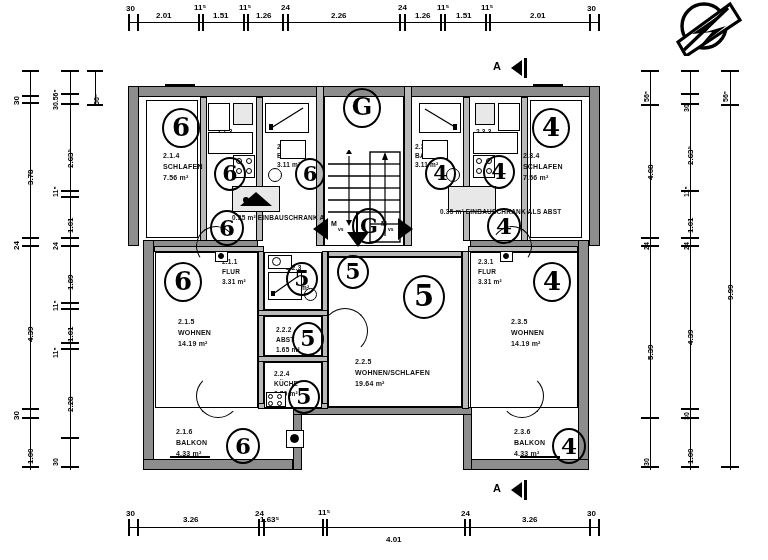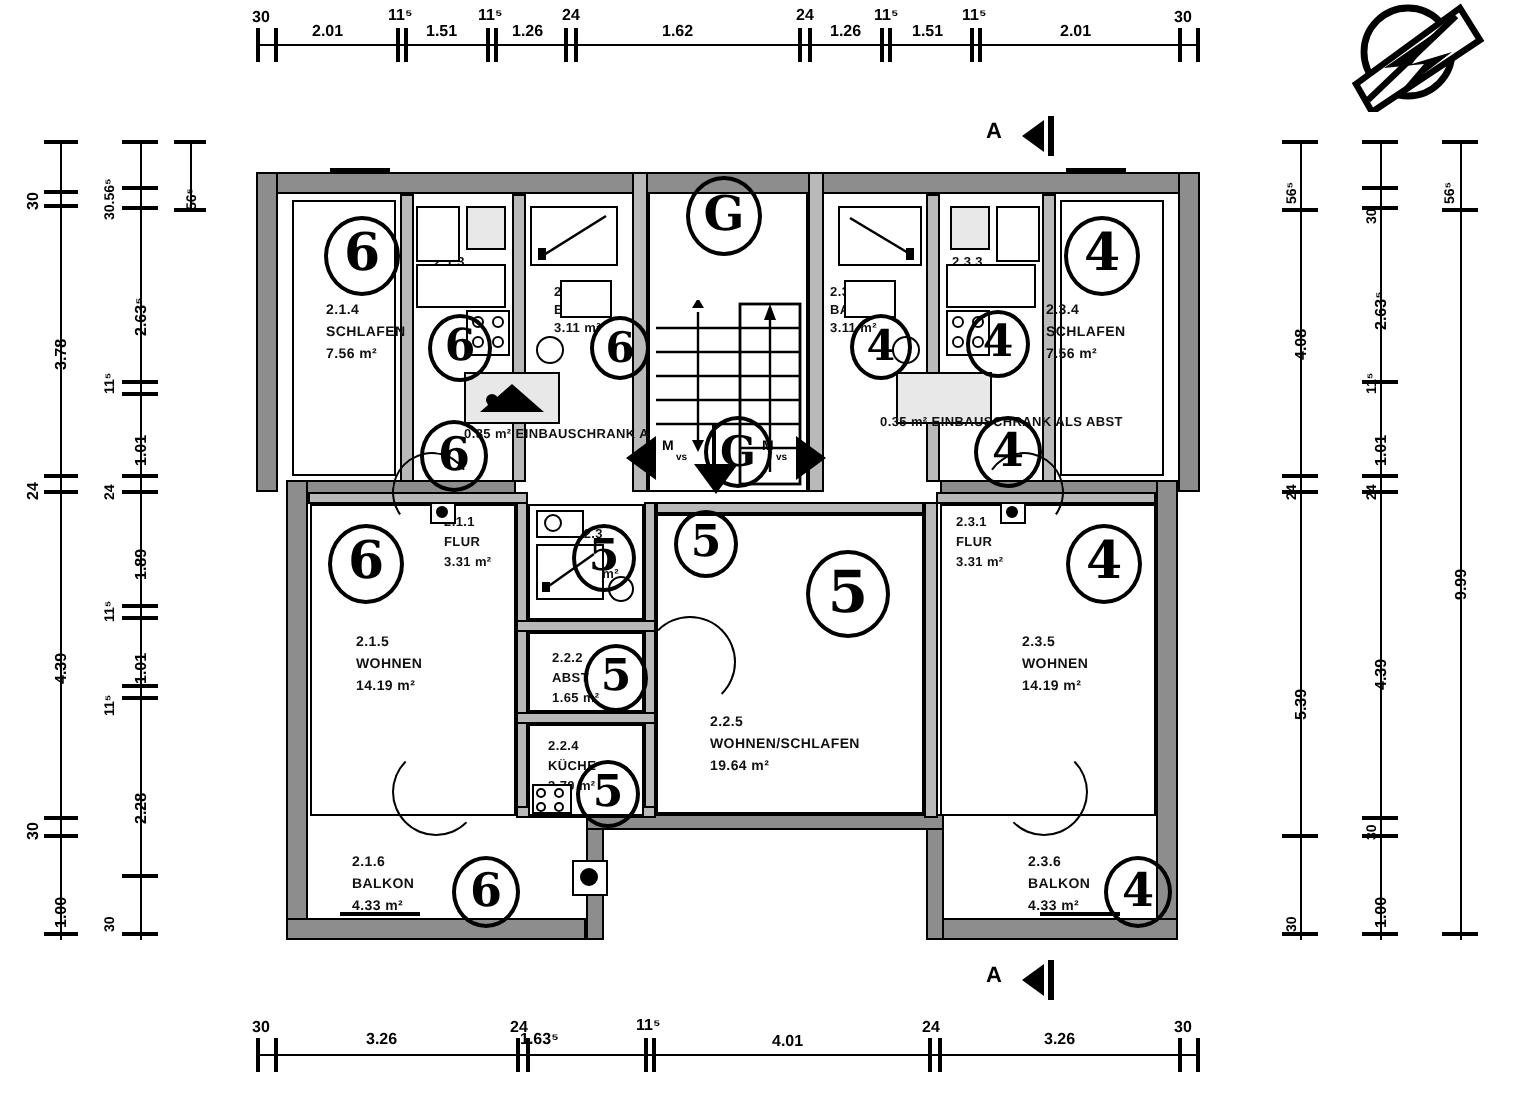--- a/index.html
+++ b/index.html
@@ -73,21 +73,21 @@
     <div class="tick" style="left:589px;top:14px;width:1.6px;height:17px;"></div>
     <div class="tick" style="left:598px;top:14px;width:1.6px;height:17px;"></div>
 
     <span class="dimtxt" style="left:126px;top:4px;">30</span>
     <span class="dimtxt" style="left:156px;top:11px;">2.01</span>
     <span class="dimtxt" style="left:194px;top:3px;">11⁵</span>
     <span class="dimtxt" style="left:213px;top:11px;">1.51</span>
     <span class="dimtxt" style="left:239px;top:3px;">11⁵</span>
     <span class="dimtxt" style="left:256px;top:11px;">1.26</span>
     <span class="dimtxt" style="left:281px;top:3px;">24</span>
-    <span class="dimtxt" style="left:331px;top:11px;">1.62</span>
+    <span class="dimtxt" style="left:331px;top:11px;">2.26</span>
     <span class="dimtxt" style="left:398px;top:3px;">24</span>
     <span class="dimtxt" style="left:415px;top:11px;">1.26</span>
     <span class="dimtxt" style="left:437px;top:3px;">11⁵</span>
     <span class="dimtxt" style="left:456px;top:11px;">1.51</span>
     <span class="dimtxt" style="left:481px;top:3px;">11⁵</span>
     <span class="dimtxt" style="left:530px;top:11px;">2.01</span>
     <span class="dimtxt" style="left:587px;top:4px;">30</span>
   </div>
 
   <div>
@@ -197,21 +197,21 @@
     <div class="tick" style="left:464px;top:519px;width:1.6px;height:17px;"></div>
     <div class="tick" style="left:469px;top:519px;width:1.6px;height:17px;"></div>
     <div class="tick" style="left:589px;top:519px;width:1.6px;height:17px;"></div>
     <div class="tick" style="left:598px;top:519px;width:1.6px;height:17px;"></div>
 
     <span class="dimtxt" style="left:126px;top:509px;">30</span>
     <span class="dimtxt" style="left:183px;top:515px;">3.26</span>
     <span class="dimtxt" style="left:255px;top:509px;">24</span>
     <span class="dimtxt" style="left:260px;top:515px;">1.63⁵</span>
     <span class="dimtxt" style="left:318px;top:508px;">11⁵</span>
-    <span class="dimtxt" style="left:386px;top:516px;">4.01</span>
+    <span class="dimtxt" style="left:386px;top:535px;">4.01</span>
     <span class="dimtxt" style="left:461px;top:509px;">24</span>
     <span class="dimtxt" style="left:522px;top:515px;">3.26</span>
     <span class="dimtxt" style="left:587px;top:509px;">30</span>
   </div>
 
   <div>
     <span class="dimtxt" style="left:493px;top:60px;font-size:11px;">A</span>
     <div class="tri" style="left:511px;top:60px;border-top:8px solid transparent;border-bottom:8px solid transparent;border-right:11px solid #000;"></div>
     <div class="thin" style="left:524px;top:58px;width:3px;height:20px;"></div>
   </div>

